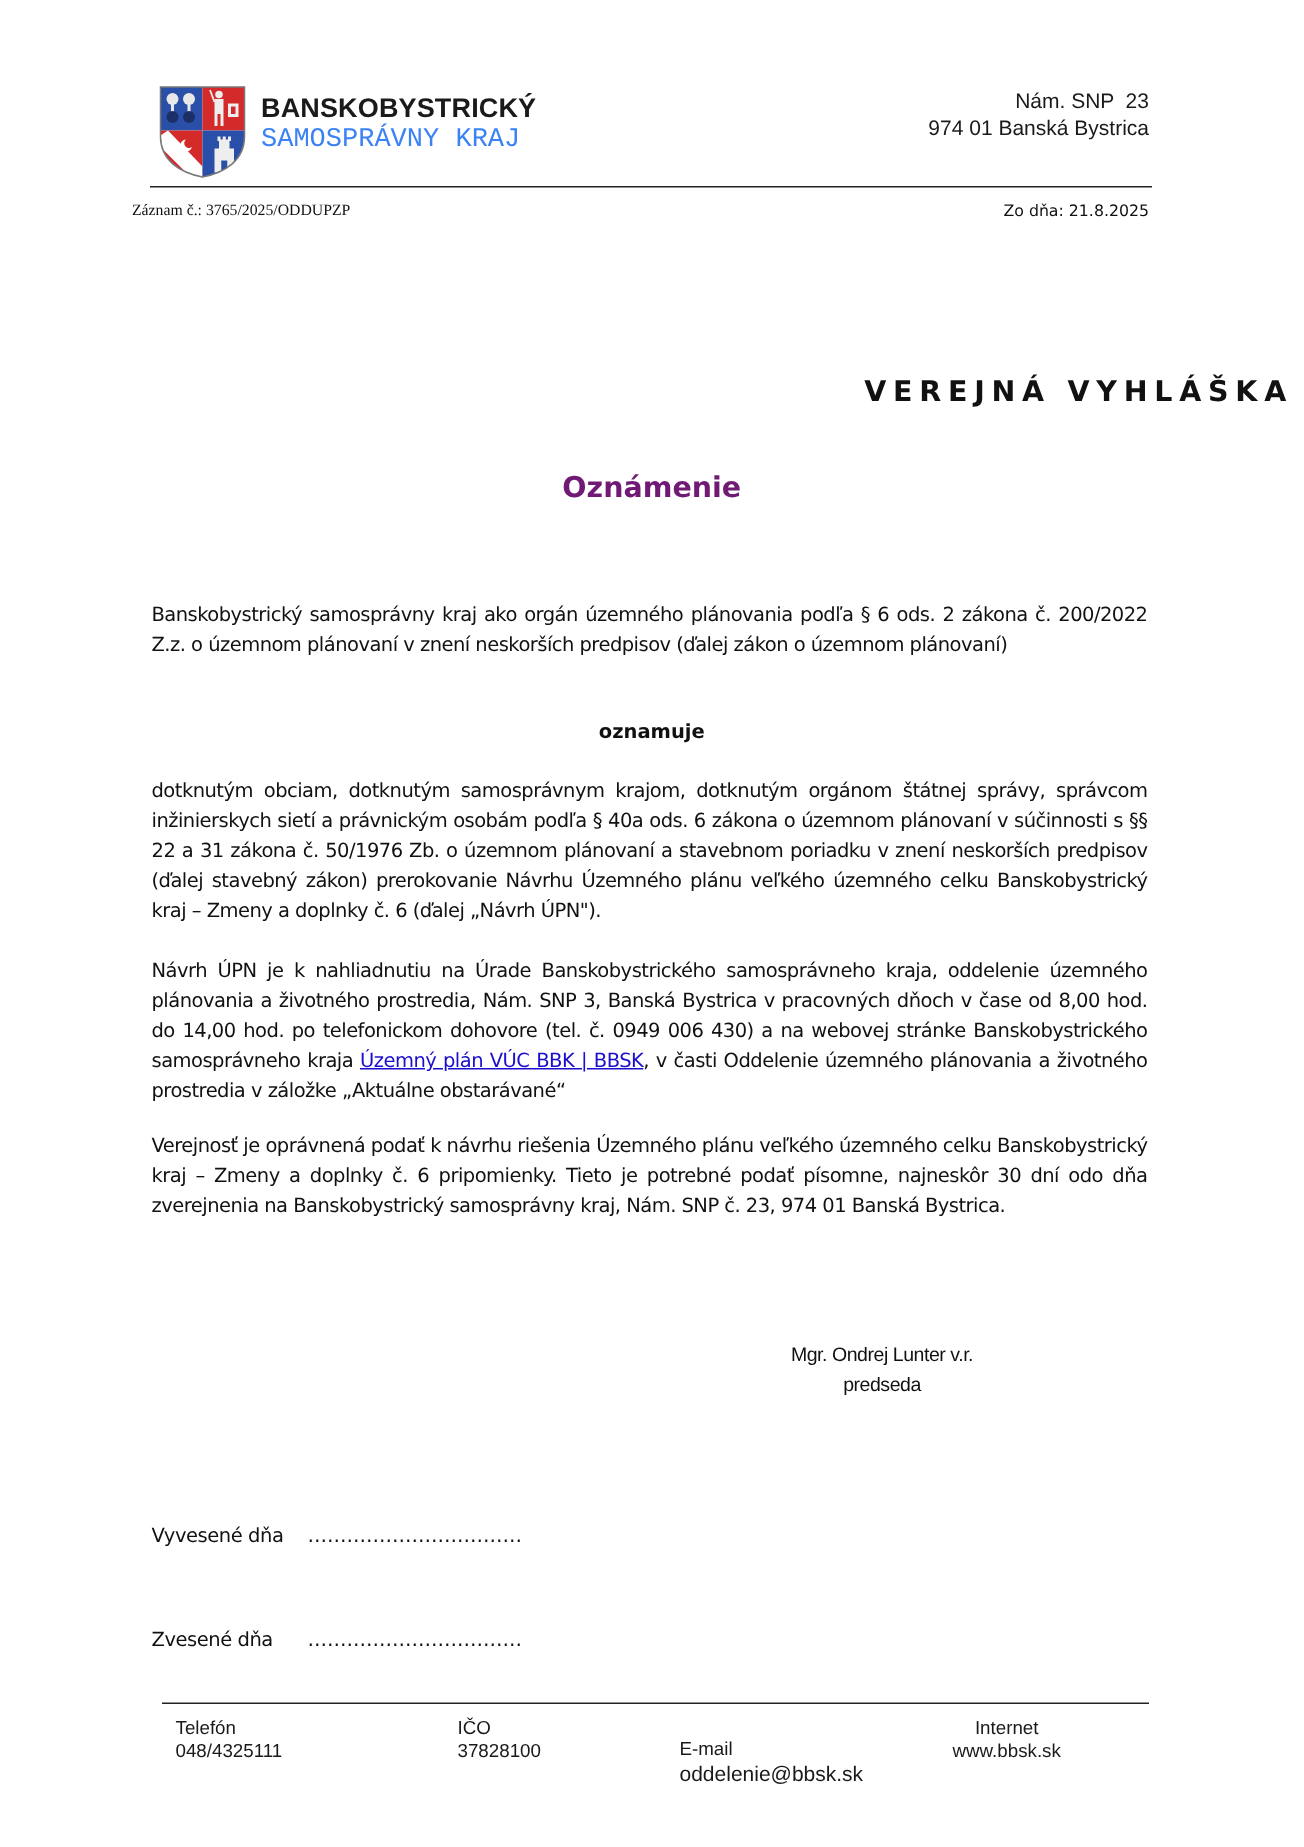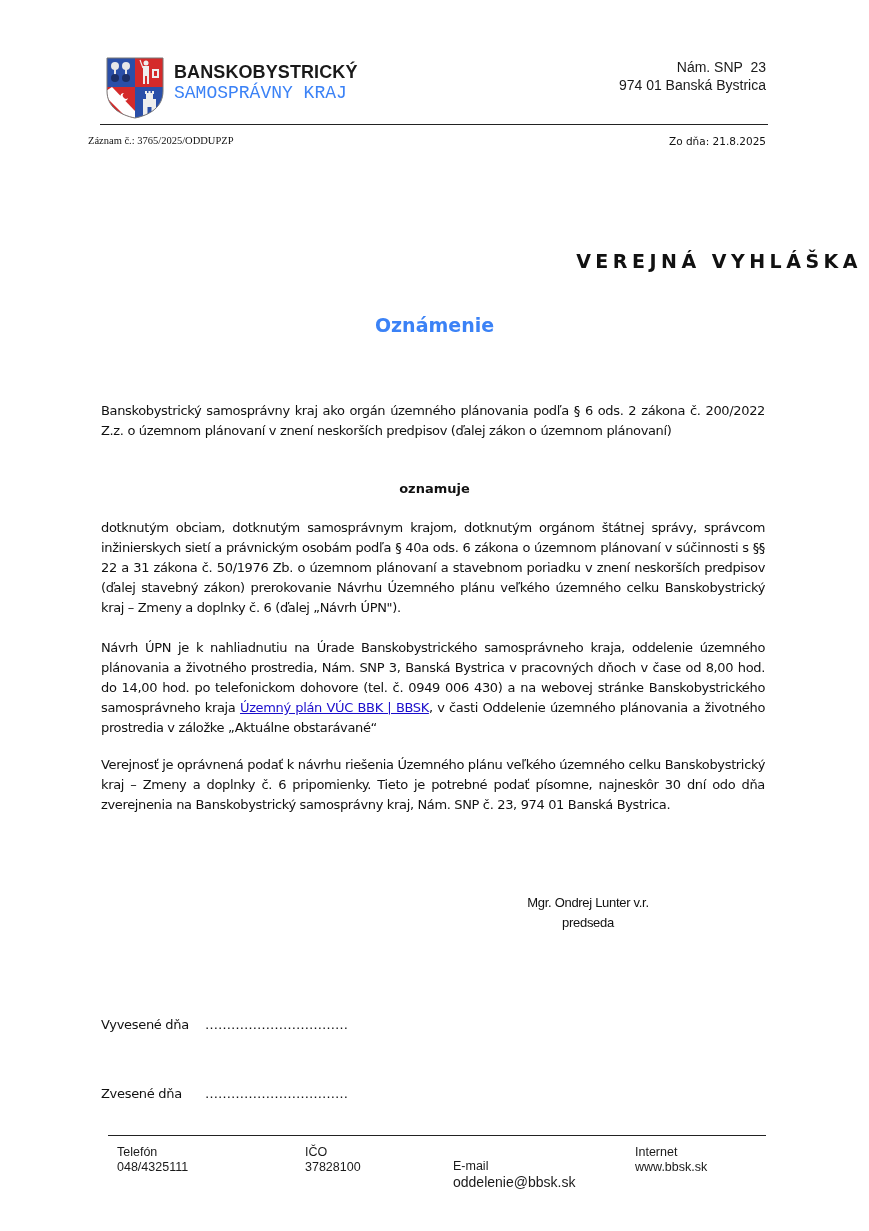--- a/index.html
+++ b/index.html
@@ -73,21 +73,21 @@
       letter-spacing: 4.5px;
       color: #111;
       margin-left: 12px;
     }
     .subtitle {
       left: 0; width: 869px; top: 314px;
       text-align: center;
       font-family: "DejaVu Sans", sans-serif;
       font-weight: bold;
       font-size: 19px;
-      color: #3b82f6;
+      color: #701a75;
     }
 
     
     .para {
       left: 101px; width: 664px;
       font-family: "DejaVu Sans", sans-serif;
       font-size: 13px;
       line-height: 20px;
       text-align: justify;
       color: #111;
@@ -147,21 +147,21 @@
       font-family: "Liberation Sans", sans-serif;
       font-size: 12.5px;
       line-height: 15px;
       color: #1a1a1a;
     }
     .foot-col .val { display: block; }
     .fc1 { left: 117px; }
     .fc2 { left: 305px; }
     .fc3 { left: 453px; }
     .fc3 .val { font-size: 14px; line-height: 17px; }
-    .fc4 { left: 635px; }
+    .fc4 { left: 635px; text-align: center; }
   </style>
 </head>
 <body>
 
 <div class="abs coat">
   <svg width="58" height="62" viewBox="0 0 58 62">
     <defs>
       <clipPath id="shield">
         <path d="M1,1 H57 V34 C57,50 44,58 29,61 C14,58 1,50 1,34 Z"></path>
       </clipPath>

